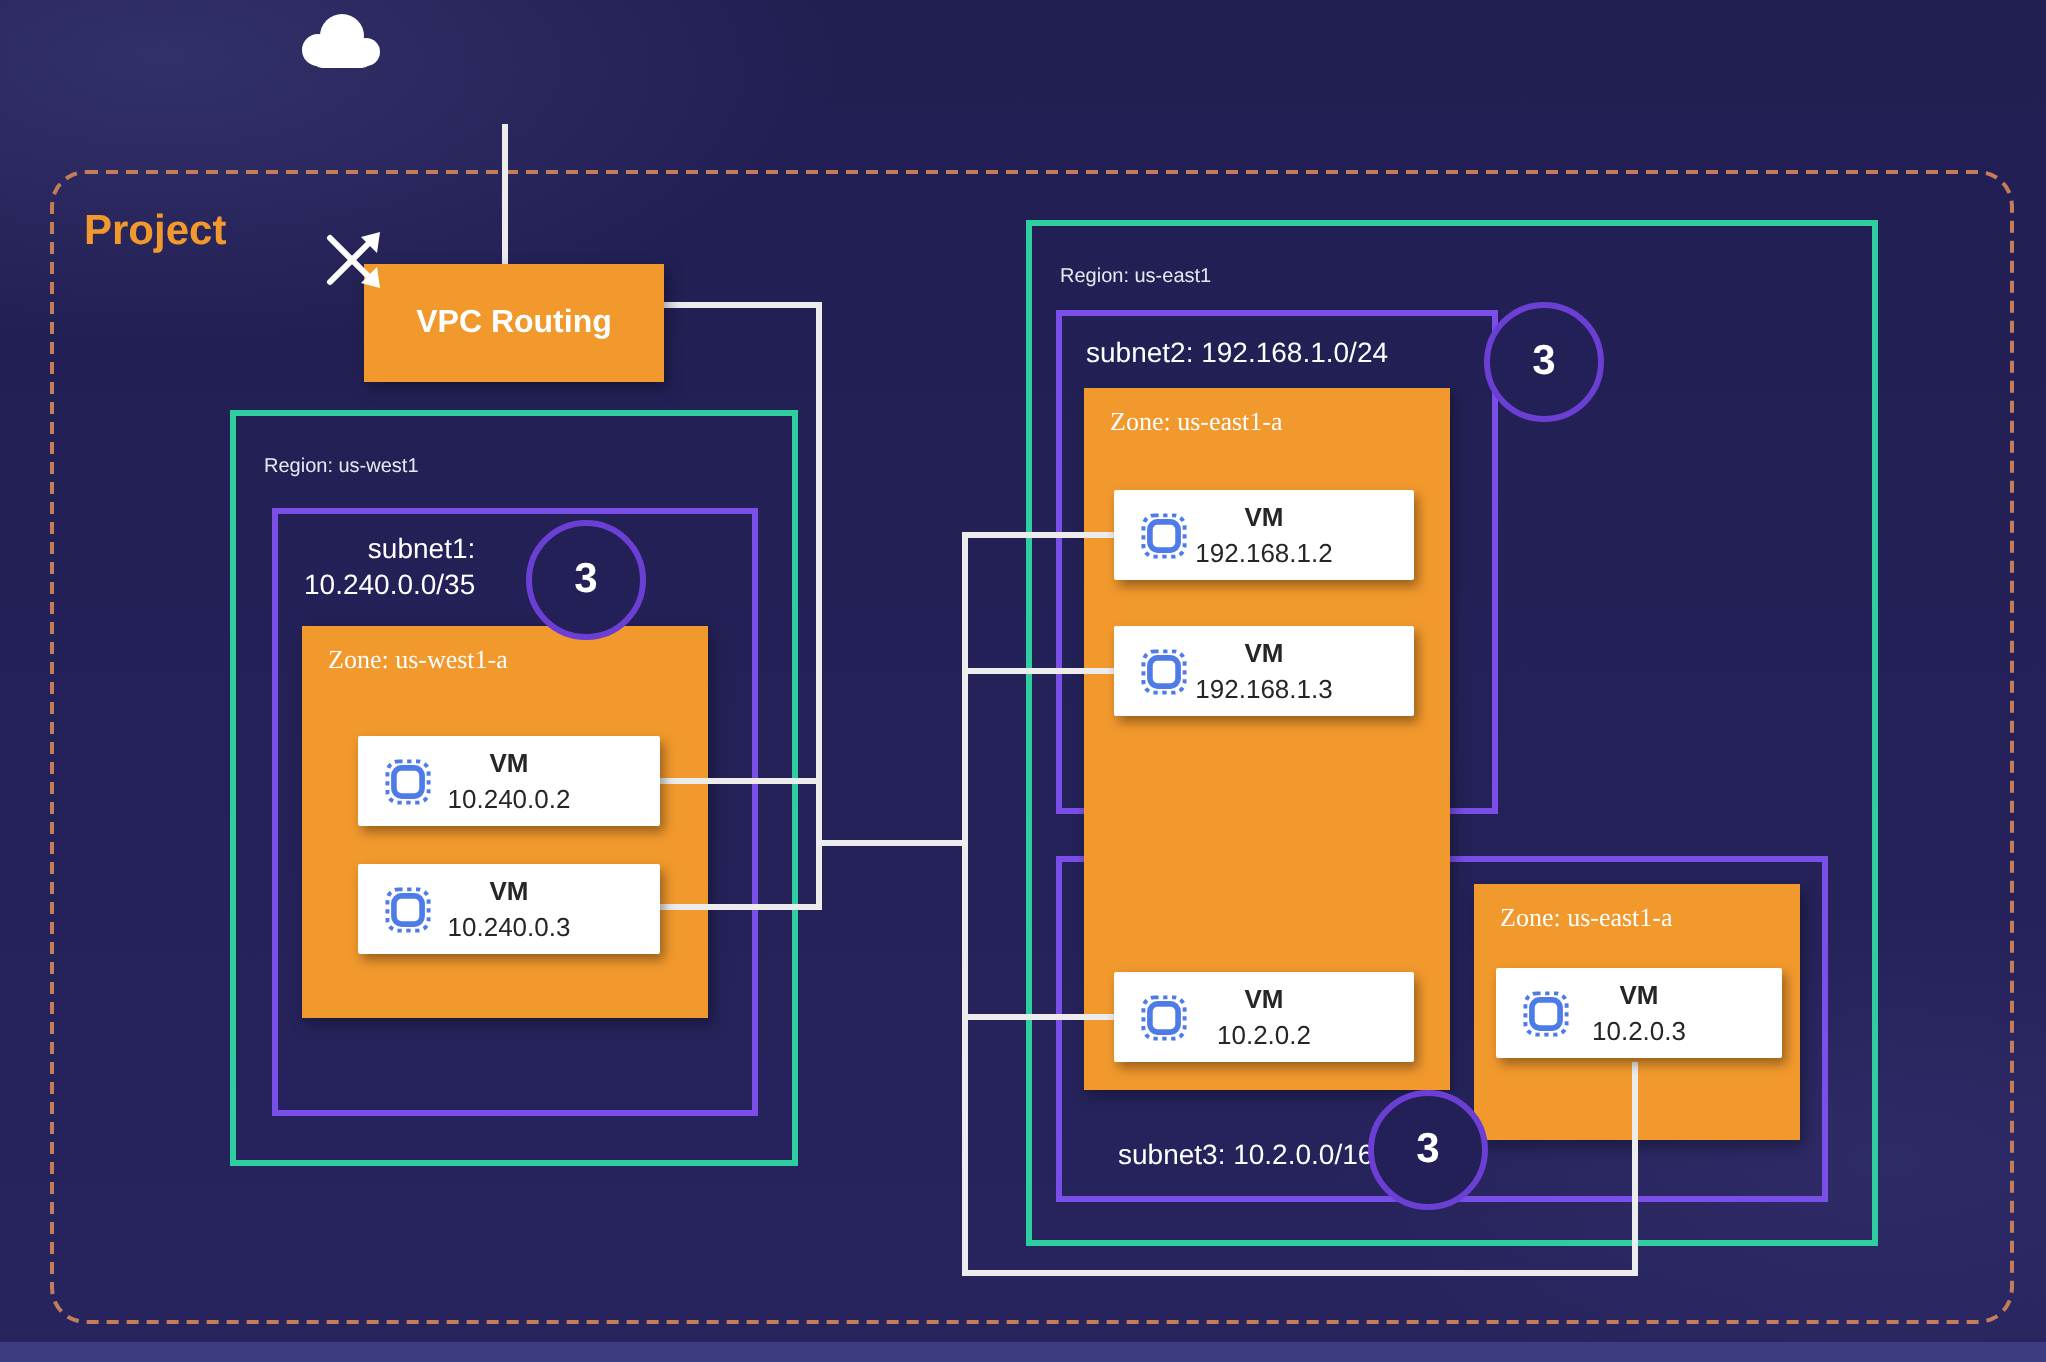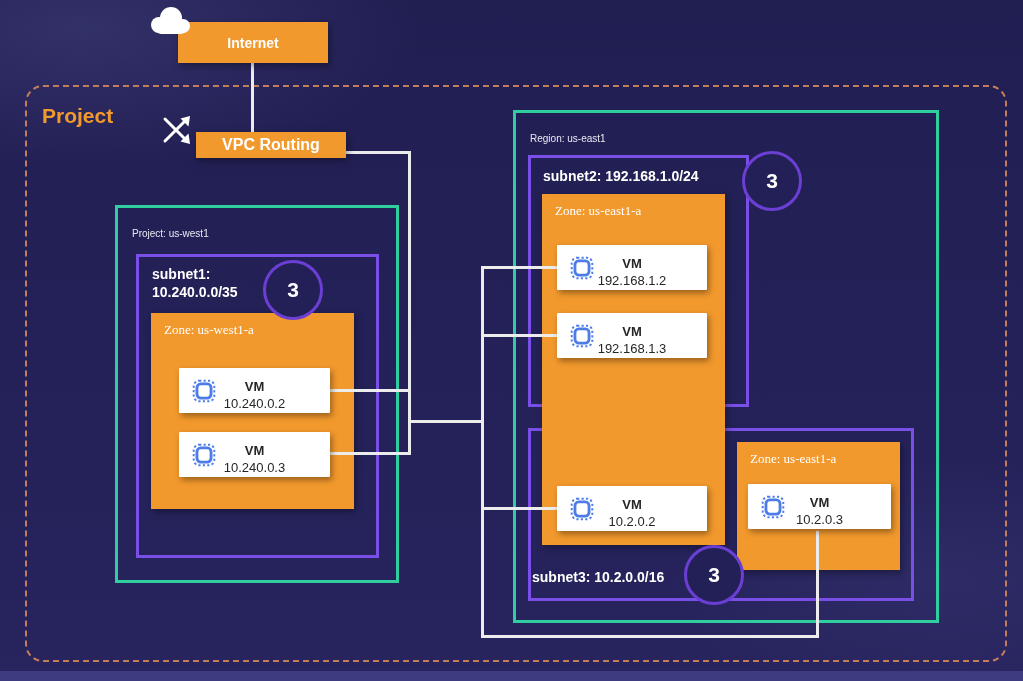--- a/index.html
+++ b/index.html
@@ -14,30 +14,30 @@
   .abs{position:absolute;}
   .bottom-strip{left:0;top:671px;width:1023px;height:10px;background:#3d3c80;z-index:0;}
 
   
   .project{left:25px;top:85px;width:978px;height:573px;border:2px dashed #c47d5b;border-radius:18px;z-index:0;}
   .project-label{left:42px;top:104px;color:#f2992d;font-weight:bold;font-size:21px;z-index:8;}
 
   .region{border:3px solid #2ece9e;z-index:1;}
   .region-label{position:absolute;left:14px;top:20px;color:#e9e9f2;font-size:10px;}
   .subnet{border:3px solid #7a4fe8;z-index:2;}
-  .subnet-label{position:absolute;color:#fff;font-weight:bold;font-size:14px;line-height:1.3;}
+  .subnet-label{position:absolute;color:#fff;font-weight:normal;font-size:14px;line-height:1.3;text-align:right;}
 
   .zone{background:#f2992d;box-shadow:2px 3px 7px rgba(0,0,0,.35);z-index:3;font-family:Liberation Serif, serif;}
   .zone-label{position:absolute;left:13px;top:9px;color:#fff;font-size:13px;}
 
   .node{background:#f2992d;box-shadow:2px 3px 7px rgba(0,0,0,.35);z-index:6;
         display:flex;align-items:center;justify-content:center;color:#fff;font-weight:bold;}
 
   .card{background:#fff;box-shadow:2px 3px 6px rgba(0,0,0,.38);z-index:5;border-radius:1px;
-        display:flex;align-items:flex-end;justify-content:center;}
+        display:flex;align-items:center;justify-content:center;}
   .card .txt{text-align:center;color:#262626;font-size:13px;line-height:1.35;font-weight:bold;}
   .card .txt .ip{font-weight:normal;}
   .chip{position:absolute;left:12px;top:50%;transform:translateY(-50%);}
 
   .badge{border:3px solid #6b3fd4;border-radius:50%;background:#232057;z-index:7;
          display:flex;align-items:center;justify-content:center;color:#fff;font-size:21px;font-weight:bold;}
 
   .lineH,.lineV{background:#ececec;z-index:4;}
   .icon{z-index:7;}
 </style>
@@ -57,46 +57,43 @@
   <div class="abs lineH" style="left:330px;top:389px;width:80px;height:3px"></div>
   <div class="abs lineH" style="left:330px;top:452px;width:80px;height:3px"></div>
   <div class="abs lineH" style="left:408px;top:420px;width:76px;height:3px"></div>
   <div class="abs lineV" style="left:481px;top:266px;width:3px;height:372px"></div>
   <div class="abs lineH" style="left:481px;top:266px;width:77px;height:3px"></div>
   <div class="abs lineH" style="left:481px;top:334px;width:77px;height:3px"></div>
   <div class="abs lineH" style="left:481px;top:507px;width:77px;height:3px"></div>
   <div class="abs lineH" style="left:481px;top:635px;width:338px;height:3px"></div>
   <div class="abs lineV" style="left:816px;top:531px;width:3px;height:107px"></div>
 
-  <div class="abs node" style="left:178px;top:22px;width:150px;height:41px;font-size:14px">
-    <span>Internet</span>
-  </div>
   <svg class="abs icon" style="left:146px;top:4px" width="50" height="32" viewBox="0 0 50 32">
     <g fill="#ffffff">
       <circle cx="13" cy="21" r="8"></circle>
       <circle cx="25" cy="14" r="11"></circle>
       <circle cx="37" cy="22" r="7"></circle>
       <rect x="10" y="19" width="30" height="11" rx="5"></rect>
     </g>
   </svg>
 
-  <div class="abs node" style="left:196px;top:132px;width:150px;height:26px;font-size:16px">
+  <div class="abs node" style="left:182px;top:132px;width:150px;height:59px;font-size:16px">
     <span>VPC Routing</span>
   </div>
   <svg class="abs icon" style="left:157px;top:110px" width="40" height="40" viewBox="0 0 40 40">
     <g stroke="#ffffff" stroke-width="3" stroke-linecap="round" fill="#ffffff">
       <line x1="8" y1="31" x2="28" y2="11"></line>
       <polygon points="33,6 23.5,8.5 31.5,16.5" stroke="none"></polygon>
       <line x1="8" y1="9" x2="28" y2="29"></line>
       <polygon points="33,34 23.5,31.5 31.5,23.5" stroke="none"></polygon>
     </g>
   </svg>
 
   <div class="abs region" style="left:115px;top:205px;width:278px;height:372px">
-    <div class="region-label">Project: us-west1</div>
+    <div class="region-label">Region: us-west1</div>
   </div>
 
   <div class="abs subnet" style="left:136px;top:254px;width:237px;height:298px">
     <div class="subnet-label" style="left:13px;top:8px">
       <div>subnet1:</div>
       <div>10.240.0.0/35</div>
     </div>
   </div>
   <div class="abs badge" style="left:263px;top:260px;width:54px;height:54px">
     <span>3</span>
@@ -133,21 +130,21 @@
   </div>
 
   <div class="abs subnet" style="left:528px;top:155px;width:215px;height:246px">
     <div class="subnet-label" style="left:12px;top:9px">subnet2: 192.168.1.0/24</div>
   </div>
   <div class="abs badge" style="left:742px;top:151px;width:54px;height:54px">
     <span>3</span>
   </div>
 
   <div class="abs subnet" style="left:528px;top:428px;width:380px;height:167px">
-    <div class="subnet-label" style="left:1px;bottom:12px">subnet3: 10.2.0.0/16</div>
+    <div class="subnet-label" style="left:28px;bottom:12px">subnet3: 10.2.0.0/16</div>
   </div>
   <div class="abs badge" style="left:684px;top:545px;width:54px;height:54px">
     <span>3</span>
   </div>
 
   <div class="abs zone" style="left:542px;top:194px;width:183px;height:351px">
     <div class="zone-label">Zone: us-east1-a</div>
   </div>
 
   <div class="abs card" style="left:557px;top:245px;width:150px;height:45px">

